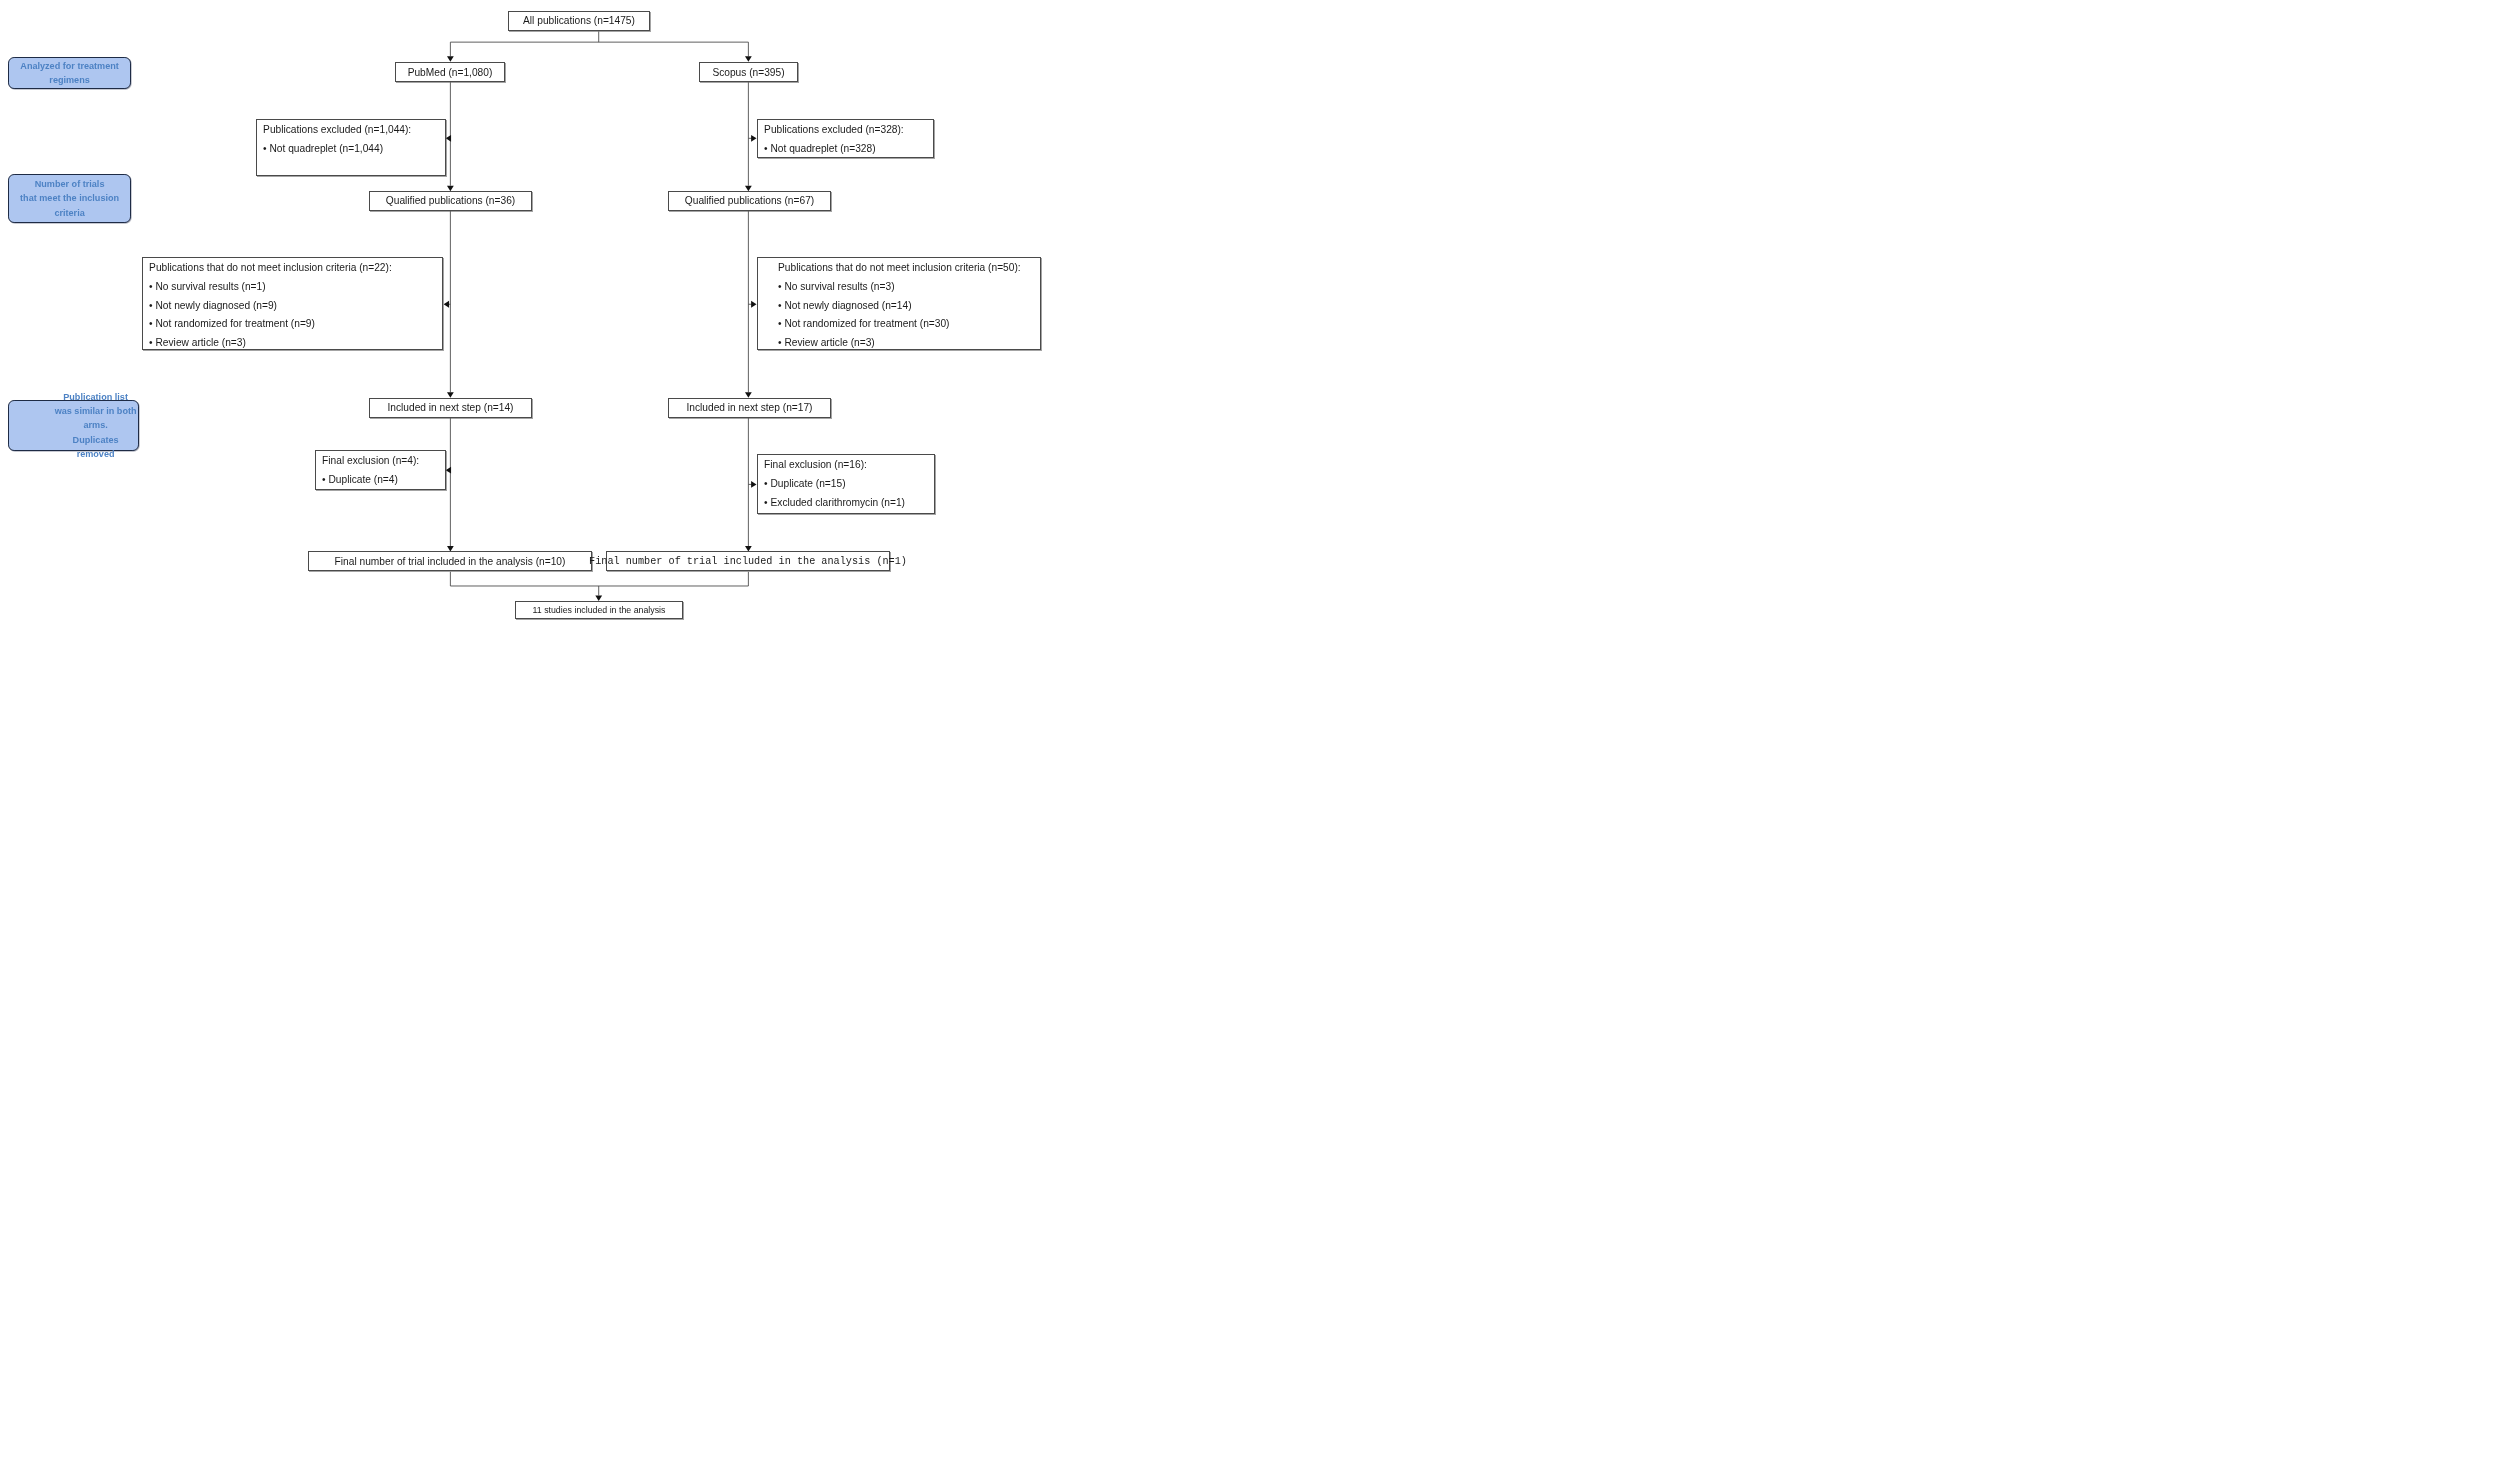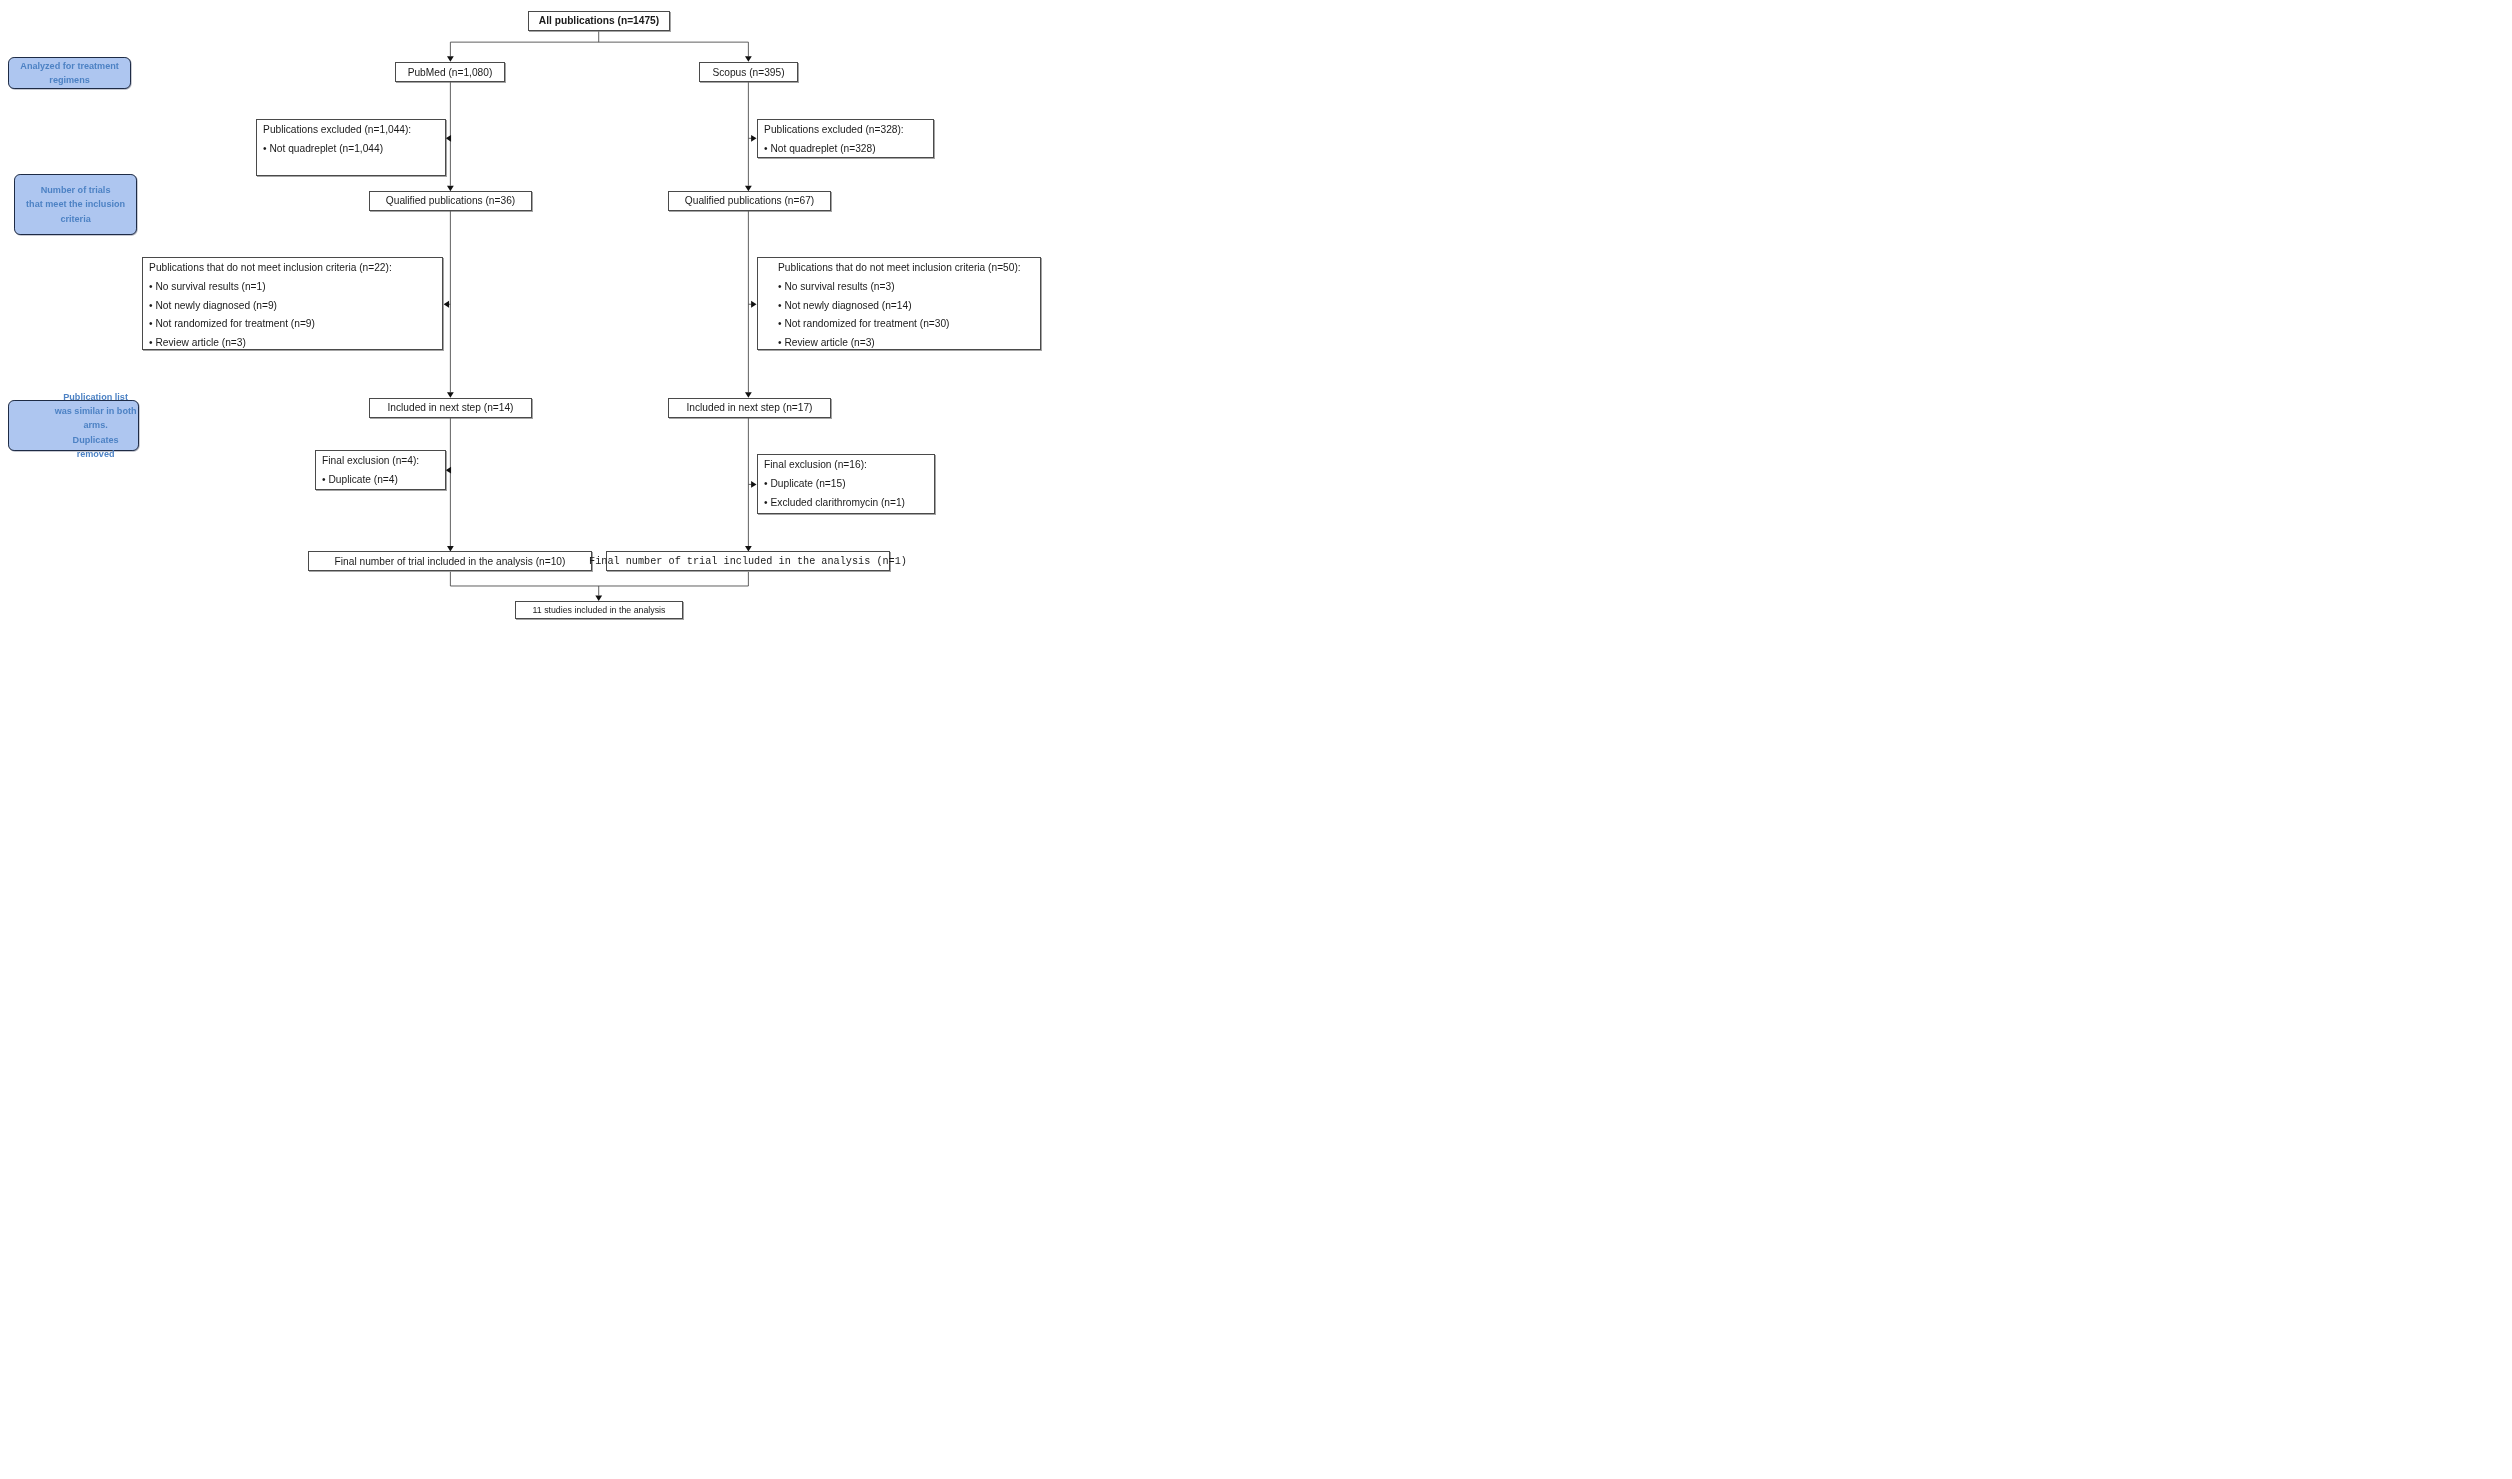--- a/index.html
+++ b/index.html
@@ -112,28 +112,28 @@
       <polygon points="666,689 666,699 658,694"></polygon>
       <polygon points="1109,710 1109,720 1117,715"></polygon>
       <polygon points="660,806 670,806 665,814"></polygon>
       <polygon points="1100,806 1110,806 1105,814"></polygon>
       <polygon points="879,879 889,879 884,887"></polygon>
     </g>
   </svg>
 
   <div class="callout" style="left:8.1px; top:57px; width:123px; height:32px;">Analyzed for treatment
 regimens</div>
-  <div class="callout" style="left:8.1px; top:174px; width:123px; height:61px;margin-left:6px;">Number of trials
+  <div class="callout" style="left:8.1px; top:174px; width:123px; height:49px;">Number of trials
 that meet the inclusion
 criteria</div>
   <div class="callout" style="left:8.1px; top:400px; width:131px; height:51px;padding-left:44px;">Publication list
 was similar in both arms.
 Duplicates removed</div>
 
-  <div class="box center" style="left:528px; top:10.8px; width:142px; height:20.3px;font-weight:bold;">All publications (n=1475)</div>
+  <div class="box center" style="left:508px; top:10.8px; width:142px; height:20.3px;">All publications (n=1475)</div>
 
   <div class="box center" style="left:395px; top:62px; width:110px; height:20.3px;">PubMed (n=1,080)</div>
   <div class="box center" style="left:699px; top:62px; width:99px; height:20.3px;">Scopus (n=395)</div>
 
   <div class="box list" style="left:256px; top:119px; width:190px; height:57px;">
     <div>Publications excluded (n=1,044):</div>
     <div class="bullet">Not quadreplet (n=1,044)</div>
   </div>
   <div class="box list" style="left:757px; top:119px; width:177px; height:39px;">
     <div>Publications excluded (n=328):</div>

